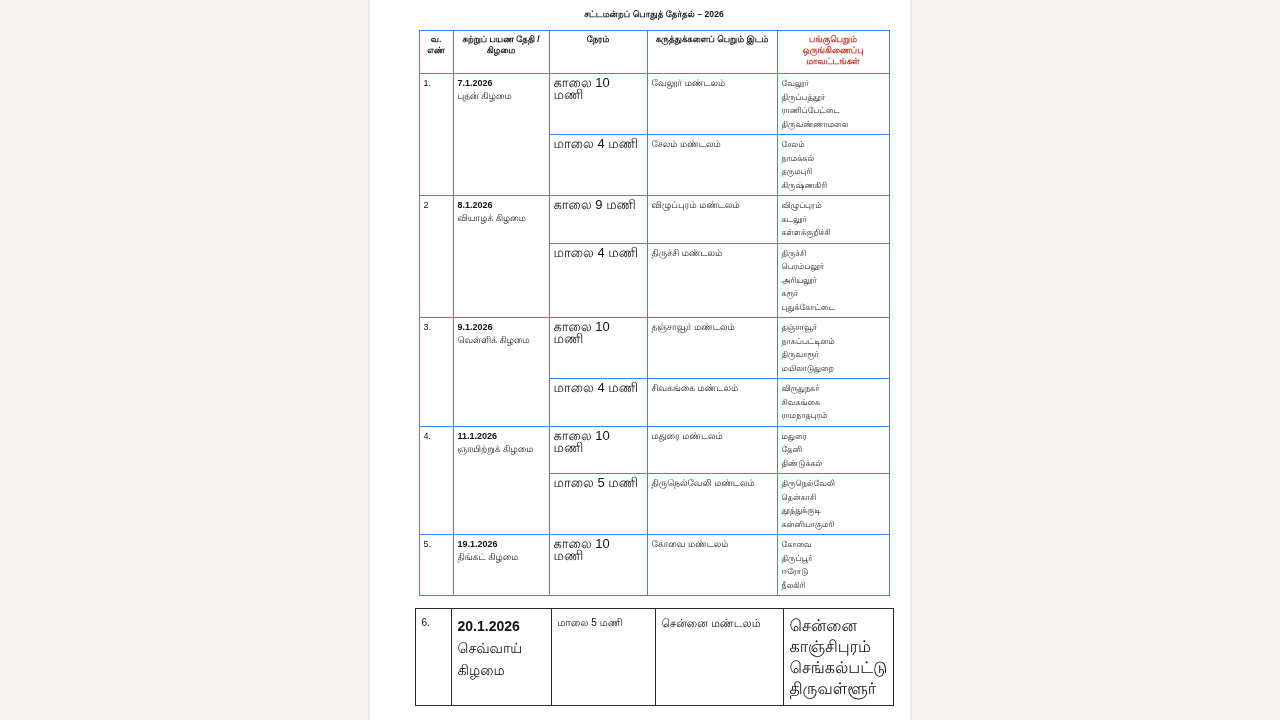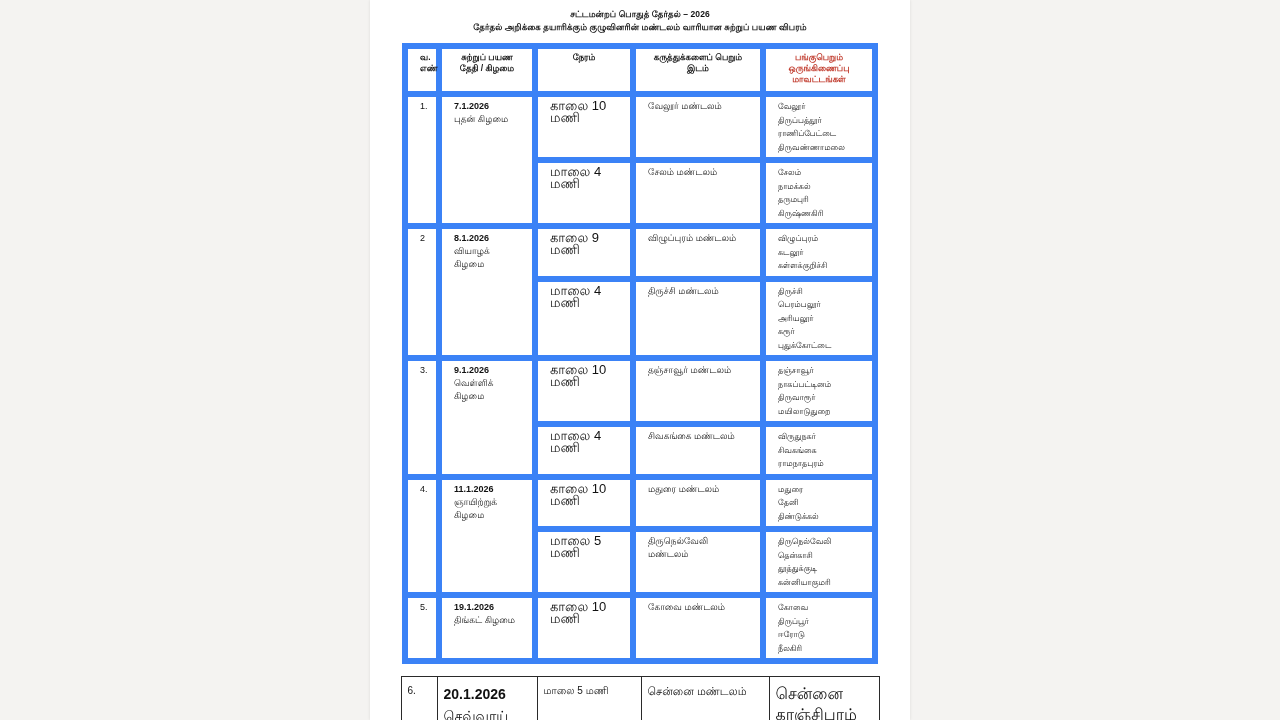--- a/index.html
+++ b/index.html
@@ -22,21 +22,21 @@
     position: absolute;
     left: 370px;
     top: 0;
     width: 540px;
     height: 720px;
     background: #ffffff;
     box-shadow: 0 0 3px rgba(0,0,0,0.10);
   }
   #doc {
     position: absolute;
-    left: 370px;
+    left: 384px;
     top: 0;
     width: 540px;
     height: 720px;
     color: #111;
   }
   .title-block {
     text-align: center;
     padding-top: 8px;
   }
   .title-line {
@@ -47,23 +47,23 @@
     color: #111;
   }
 
   table.main {
     border-collapse: collapse;
     margin: 9px auto 0 auto;
     width: 470px;
     table-layout: fixed;
   }
   table.main td, table.main th {
-    border: 6px solid #3b82f6;
+    border: 1px solid #3b82f6;
     vertical-align: top;
-    padding: 3px 12px;
+    padding: 3px 4px;
   }
   thead th {
     text-align: center;
     vertical-align: middle;
     font-size: 8.5px;
     font-weight: bold;
     line-height: 11px;
     padding: 5px 3px;
     height: 36px;
   }
@@ -131,21 +131,20 @@
 </head>
 <body>
 
 <div id="page">
   <div id="sheet"></div>
 
   <div id="doc">
 
     <div class="title-block">
       <div class="title-line">சட்டமன்றப் பொதுத் தேர்தல் – 2026</div>
-      <div class="title-line">தேர்தல் அறிக்கை தயாரிக்கும் குழுவினரின் மண்டலம் வாரியான சுற்றுப் பயண விபரம்</div>
     </div>
 
     <table class="main">
       <colgroup>
         <col class="c1">
           <col class="c2">
           <col class="c3">
           <col class="c4">
           <col class="c5">
       </colgroup>

